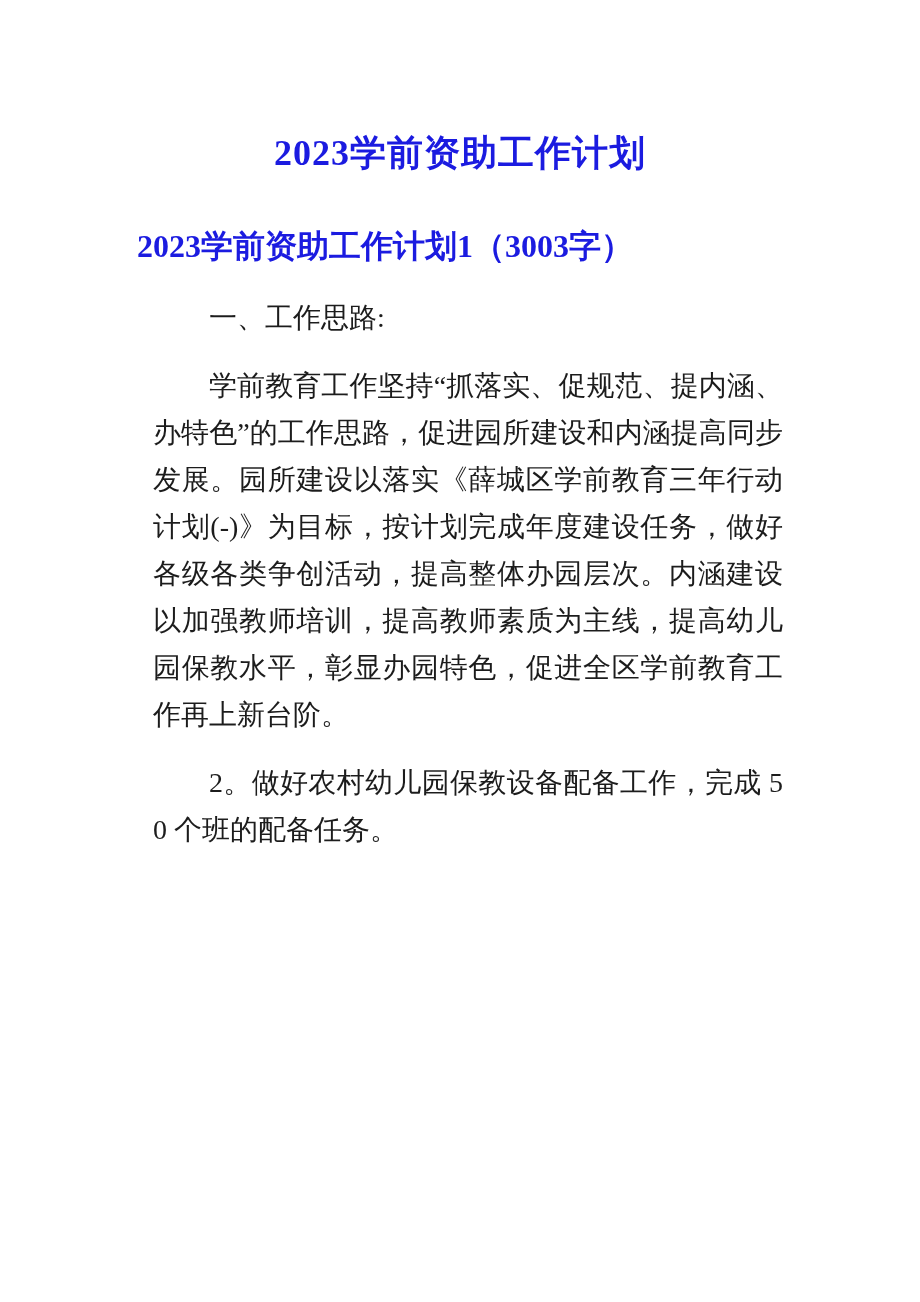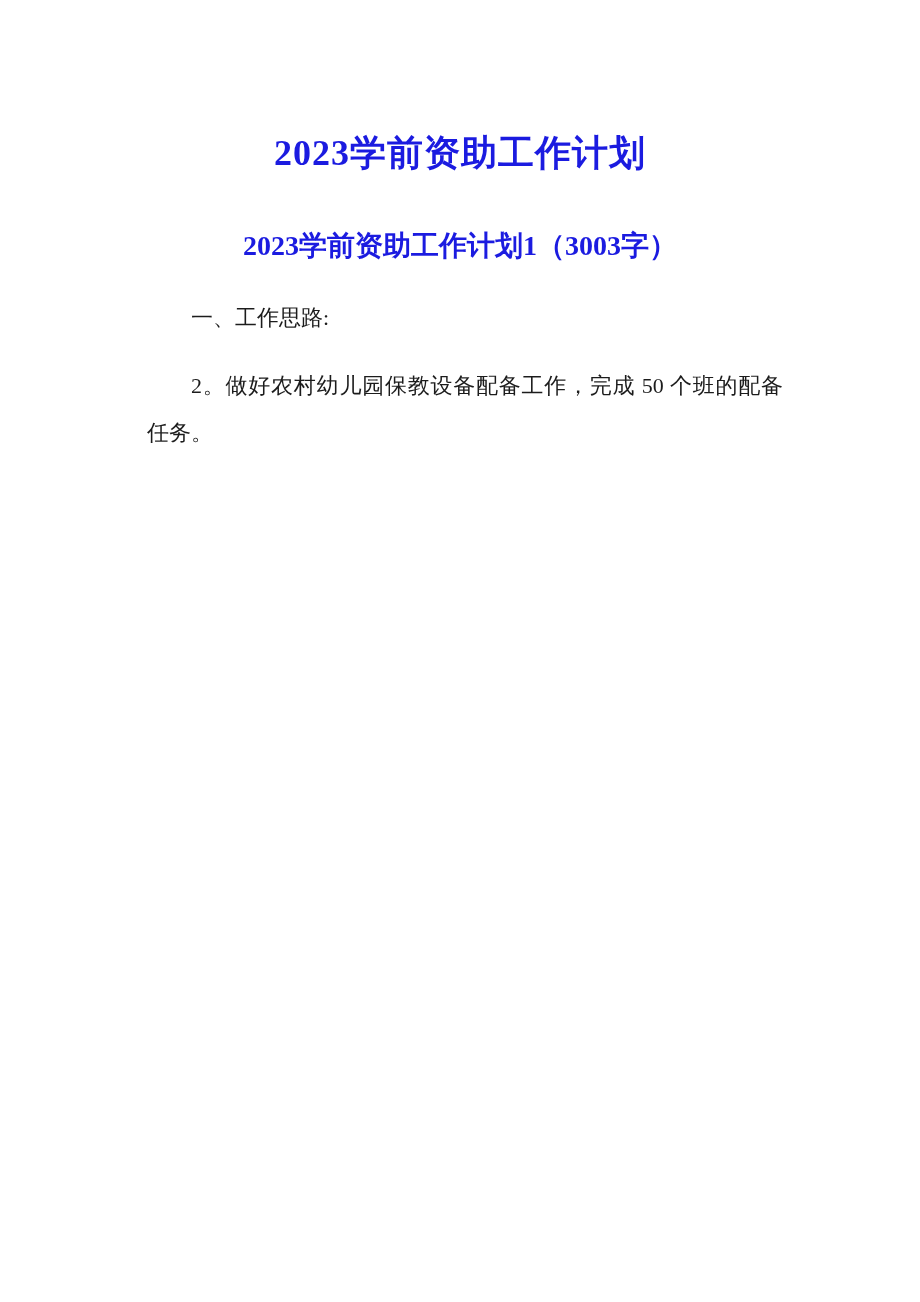--- a/index.html
+++ b/index.html
@@ -25,33 +25,33 @@
     font-size: 36px;
     line-height: 50px;
     font-weight: bold;
     text-align: center;
     color: var(--accent, #1b1be0);
     letter-spacing: 1px;
     font-family: "Liberation Serif", "DejaVu Serif", serif;
   }
   .doc-subtitle {
     margin: 48px 0 0 0;
-    font-size: 28px;
+    font-size: 32px;
     line-height: 40px;
     font-weight: bold;
-    text-align: center;
+    text-align: left;
     color: var(--accent, #1b1be0);
     font-family: "Liberation Serif", "DejaVu Serif", serif;
   }
   .doc-body {
     margin-top: 28px;
   }
   .doc-body p {
-    margin: 0 0 21px 10px;
-    font-size: 22px;
+    margin: 0 0 21px 16px;
+    font-size: 28px;
     line-height: 47px;
     color: var(--body-color, #1c1c1c);
     text-indent: 2em;
     text-align: justify;
     word-break: break-all;
     font-family: "Liberation Serif", "DejaVu Serif", serif;
   }
   .doc-body p:last-child {
     margin-bottom: 0;
   }
@@ -59,15 +59,16 @@
 </head>
 <body>
 
 <div class="page">
   <h1 class="doc-title">2023学前资助工作计划</h1>
 
   <h2 class="doc-subtitle">2023学前资助工作计划1（3003字）</h2>
 
   <div class="doc-body">
     <p>一、工作思路:</p>
+    <p>学前教育工作坚持“抓落实、促规范、提内涵、办特色”的工作思路，促进园所建设和内涵提高同步发展。园所建设以落实《薛城区学前教育三年行动计划(-)》为目标，按计划完成年度建设任务，做好各级各类争创活动，提高整体办园层次。内涵建设以加强教师培训，提高教师素质为主线，提高幼儿园保教水平，彰显办园特色，促进全区学前教育工作再上新台阶。</p>
     <p>2。做好农村幼儿园保教设备配备工作，完成 50 个班的配备任务。</p>
   </div>
 </div>
 
 </body></html>

